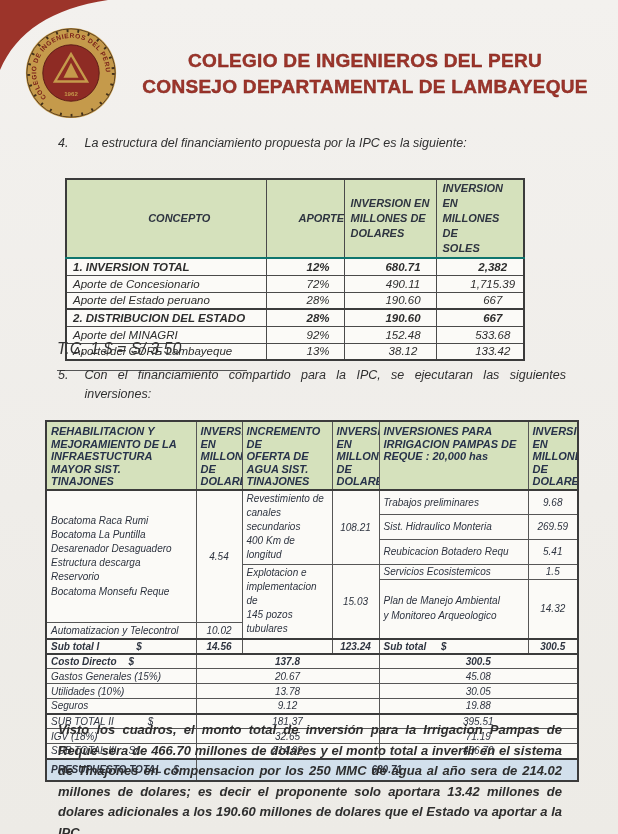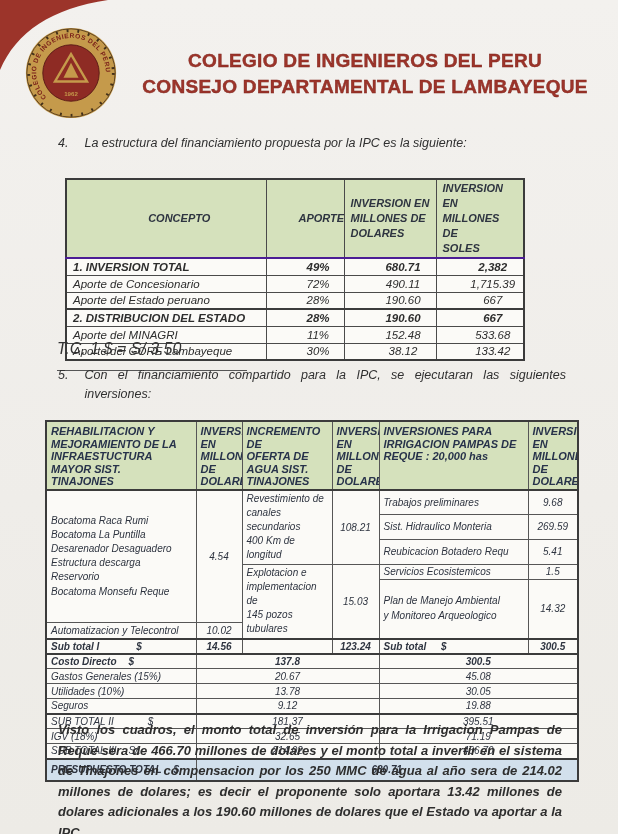--- a/index.html
+++ b/index.html
@@ -35,21 +35,21 @@
   
   .t1{
     position:absolute;left:65px;top:178px;width:458px;
     border-collapse:collapse;table-layout:fixed;
     background:#fbfaf7;border:2px solid #3b3b3b;
     font-style:italic;font-size:11.5px;color:#2d2d2d;
   }
   .t1 th,.t1 td{border:1px solid #4a4a4a;padding:1px 6px;overflow:hidden;white-space:nowrap;}
   .t1 thead th{
     background:var(--header-green);height:50px;font-weight:bold;font-size:11px;
-    line-height:15px;vertical-align:middle;border-bottom:2px solid #4c1d95;color:#2e3440;
+    line-height:15px;vertical-align:middle;border-bottom:2px solid #0f766e;color:#2e3440;
   }
   .t1 thead .ml{white-space:pre-line;text-align:left;}
   .t1 tbody tr{height:17px;}
   .t1 .c{text-align:center;padding-left:32px;}
   .t1 tr.emph{font-weight:bold;}
   .t1 tr.sep td{border-top:2px solid #3b3b3b;}
   
   .tc-note{position:absolute;left:57px;top:340px;width:190px;
     font-style:italic;font-size:16px;color:#333;border-bottom:1.5px solid #555;padding-bottom:12px;}
   
@@ -131,21 +131,21 @@
 MILLONES DE
 DOLARES</th>
         <th class="ml">INVERSION EN
 MILLONES DE
 SOLES</th>
       </tr>
     </thead>
     <tbody>
       <tr class="emph">
         <td>1. INVERSION TOTAL</td>
-        <td class="c">49%</td>
+        <td class="c">12%</td>
         <td class="c">680.71</td>
         <td class="c">2,382</td>
       </tr>
       <tr>
         <td>Aporte de Concesionario</td>
         <td class="c">72%</td>
         <td class="c">490.11</td>
         <td class="c">1,715.39</td>
       </tr>
       <tr>
@@ -155,27 +155,27 @@
         <td class="c">667</td>
       </tr>
       <tr class="emph sep">
         <td>2. DISTRIBUCION DEL ESTADO</td>
         <td class="c">28%</td>
         <td class="c">190.60</td>
         <td class="c">667</td>
       </tr>
       <tr>
         <td>Aporte del MINAGRI</td>
-        <td class="c">11%</td>
+        <td class="c">92%</td>
         <td class="c">152.48</td>
         <td class="c">533.68</td>
       </tr>
       <tr>
         <td>Aporte del GORE Lambayeque</td>
-        <td class="c">30%</td>
+        <td class="c">13%</td>
         <td class="c">38.12</td>
         <td class="c">133.42</td>
       </tr>
     </tbody>
   </table>
 
   <div class="tc-note">T.C. 1 $ = S/ 3.50</div>
 
   <div class="item item5">
     <span class="itm-num">5.</span>

